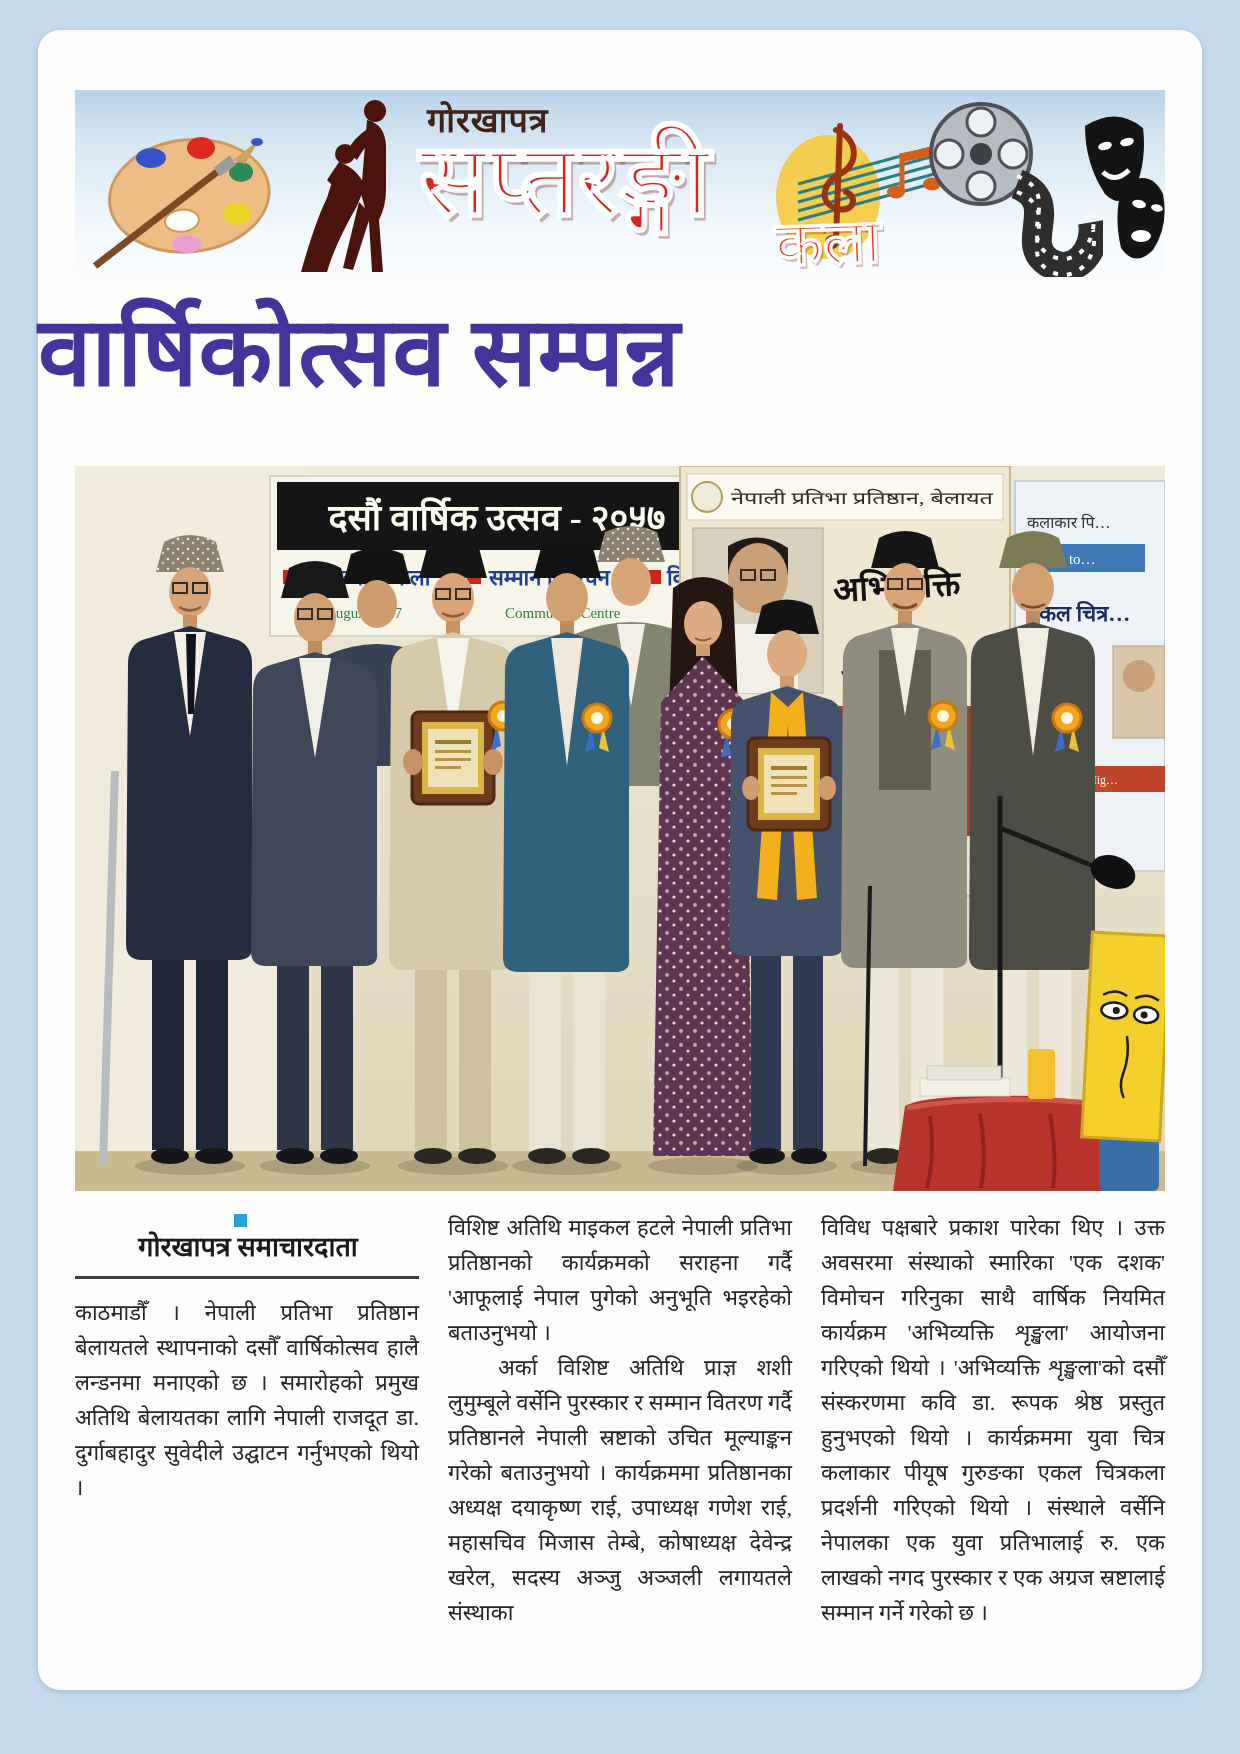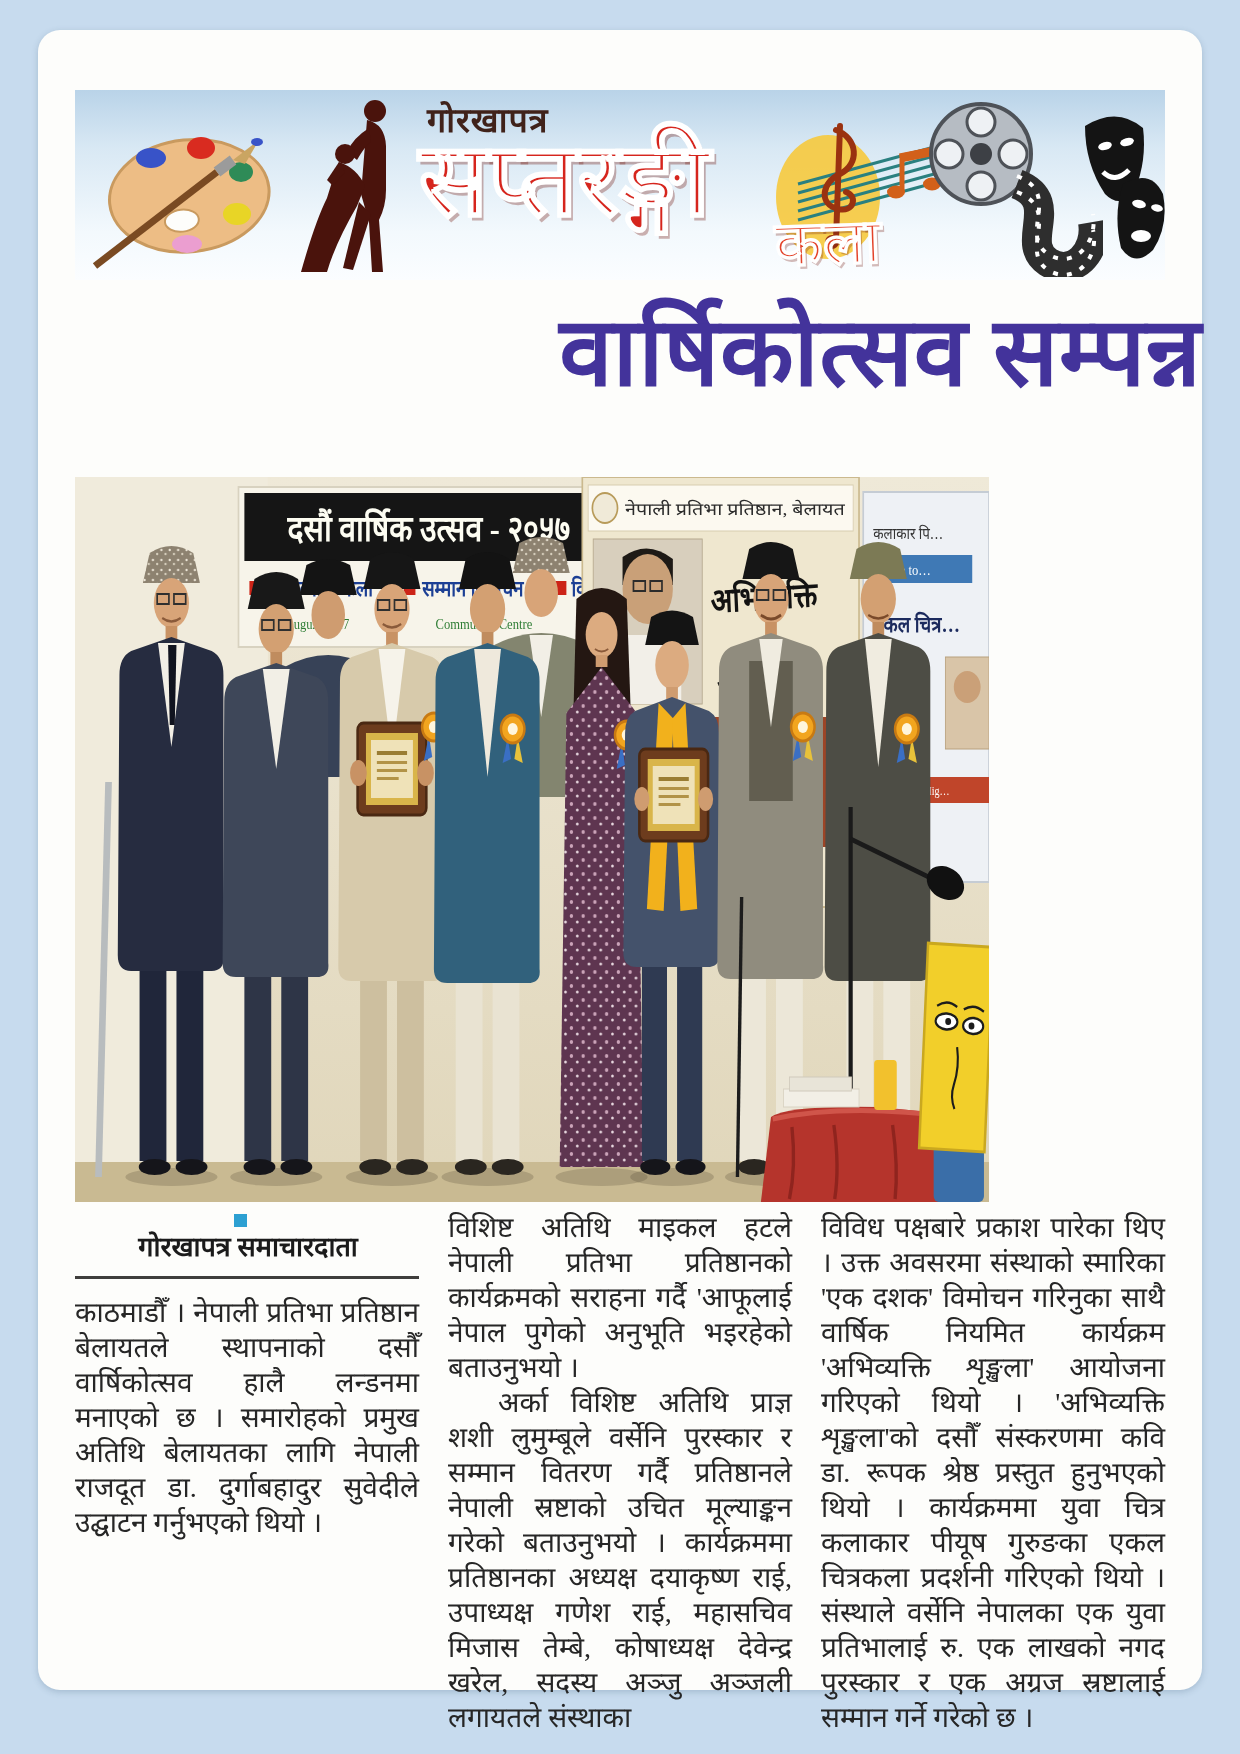--- a/index.html
+++ b/index.html
@@ -48,37 +48,37 @@
   .section-sub{
     position:absolute;left:700px;top:108px;
     font-size:62px;font-weight:800;color:var(--masthead-sub-red);
     -webkit-text-stroke:1.5px #ffffff;
     transform:rotate(-2deg);
     text-shadow:2px 3px 0 rgba(122,38,28,.3);
   }
   
   .headline{
     position:absolute;left:0;top:258px;width:100%;
-    text-align:right;font-size:96px;font-weight:800;
+    text-align:left;font-size:96px;font-weight:800;
     color:var(--headline);line-height:1.35;letter-spacing:1px;
   }
   
   .photo{
-    position:absolute;left:37px;top:447px;width:914px;height:725px;
+    position:absolute;left:37px;top:436px;width:1090px;height:725px;
     overflow:hidden;background:#0369a1;
   }
   .photo svg{display:block;width:100%;height:100%;}
   
   .columns{
     position:absolute;left:37px;top:1180px;width:1090px;height:470px;
     display:flex;gap:29px;
   }
   .col{flex:1 1 0;color:var(--body-text);}
   .col p{
-    font-size:28px;line-height:35px;text-align:justify;
+    font-size:22px;line-height:35px;text-align:justify;
     color:var(--body-text);
   }
   .col p.indent{text-indent:50px;}
   .byline-wrap{
     display:flex;align-items:center;
     border-bottom:3px solid #3f3e3c;
     padding:4px 0 12px 2px;margin-bottom:16px;flex-direction:column;
   }
   .bullet{
     display:inline-block;width:13px;height:13px;

